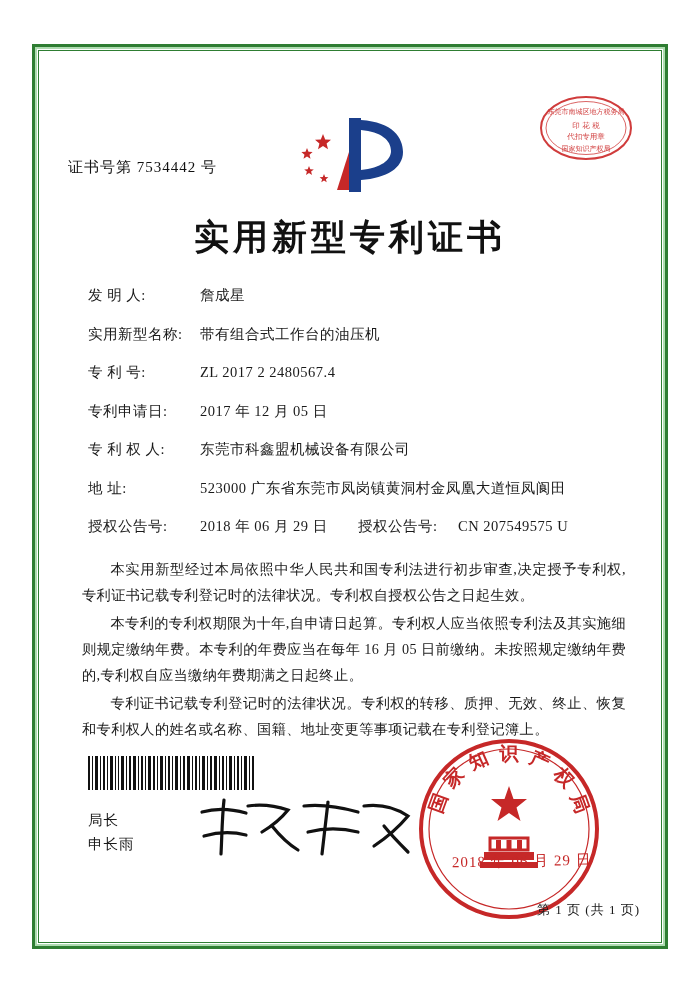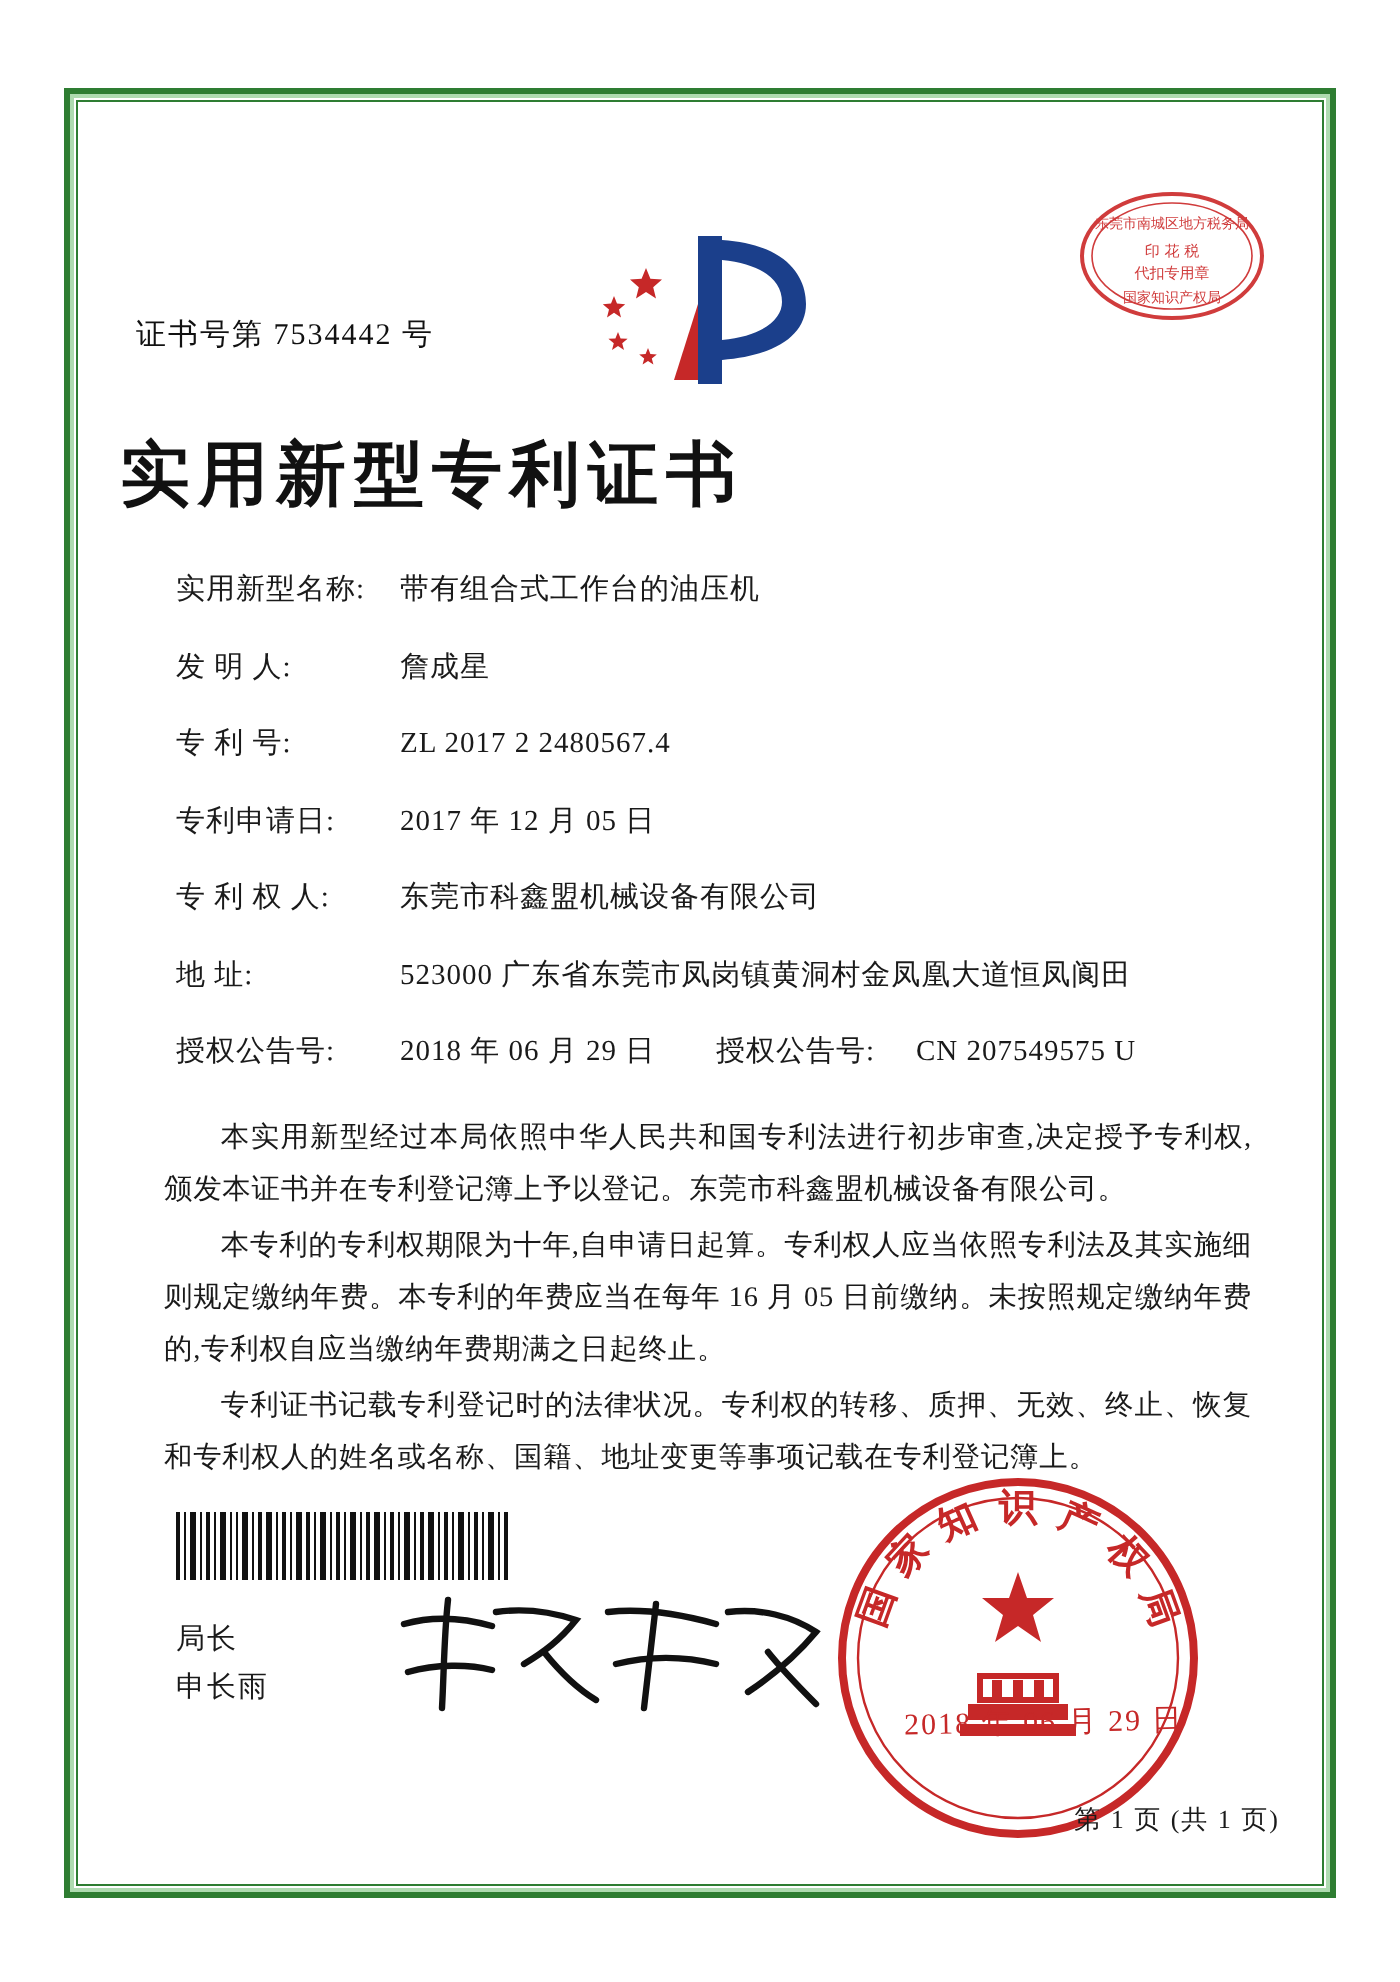--- a/index.html
+++ b/index.html
@@ -83,20 +83,21 @@
     top: 28px;
     width: 96px;
     height: 68px;
   }
 
   .title {
     position: absolute;
     left: 0;
     right: 0;
     top: 148px;
+    text-align: center;
     font-size: 35px;
     font-weight: bold;
     letter-spacing: 4px;
     color: #111;
     font-family: "DejaVu Serif", "Liberation Serif", serif;
   }
 
   
   .fields {
     position: absolute;
@@ -242,27 +243,27 @@
           <polygon points="49,62 50.2,65 53.4,65.2 50.9,67.2 51.7,70.3 49,68.5 46.3,70.3 47.1,67.2 44.6,65.2 47.8,65"></polygon>
         </g>
       </svg>
     </div>
 
     <div class="title">实用新型专利证书</div>
 
     <div class="fields">
 
       <div class="field-row">
+        <div class="field-label">发 明 人:</div>
+        <div class="field-value">詹成星</div>
+      </div>
+
+      <div class="field-row">
         <div class="field-label">实用新型名称:</div>
         <div class="field-value">带有组合式工作台的油压机</div>
-      </div>
-
-      <div class="field-row">
-        <div class="field-label">发 明 人:</div>
-        <div class="field-value">詹成星</div>
       </div>
 
       <div class="field-row">
         <div class="field-label">专 利 号:</div>
         <div class="field-value">ZL 2017 2 2480567.4</div>
       </div>
 
       <div class="field-row">
         <div class="field-label">专利申请日:</div>
         <div class="field-value">2017 年 12 月 05 日</div>
@@ -287,21 +288,21 @@
         </div>
         <div class="half right">
           <div class="field-label">授权公告号:</div>
           <div class="field-value">CN 207549575 U</div>
         </div>
       </div>
 
     </div>
 
     <div class="paragraphs">
-      <p>本实用新型经过本局依照中华人民共和国专利法进行初步审查,决定授予专利权,颁发本证书并在专利登记簿上予以登记。东莞市科鑫盟机械设备有限公司。</p>
+      <p>本实用新型经过本局依照中华人民共和国专利法进行初步审查,决定授予专利权,专利证书记载专利登记时的法律状况。专利权自授权公告之日起生效。</p>
       <p>本专利的专利权期限为十年,自申请日起算。专利权人应当依照专利法及其实施细则规定缴纳年费。本专利的年费应当在每年 16 月 05 日前缴纳。未按照规定缴纳年费的,专利权自应当缴纳年费期满之日起终止。</p>
       <p>专利证书记载专利登记时的法律状况。专利权的转移、质押、无效、终止、恢复和专利权人的姓名或名称、国籍、地址变更等事项记载在专利登记簿上。</p>
     </div>
 
     <div class="barcode">
       <svg viewBox="0 0 170 34" width="170" height="34" preserveAspectRatio="none">
         <g fill="#111">
           <rect x="0" y="0" width="2" height="34"></rect>
             <rect x="4" y="0" width="1" height="34"></rect>
           <rect x="7" y="0" width="3" height="34"></rect>

